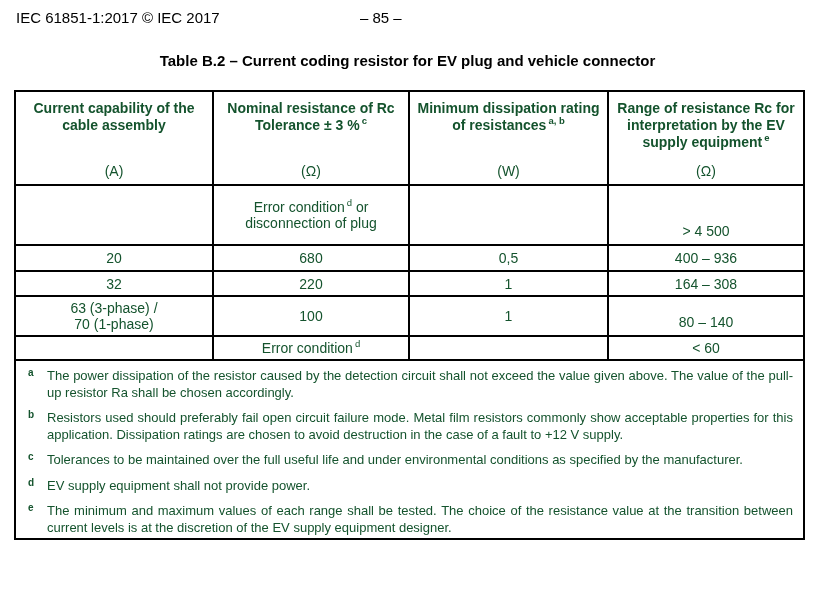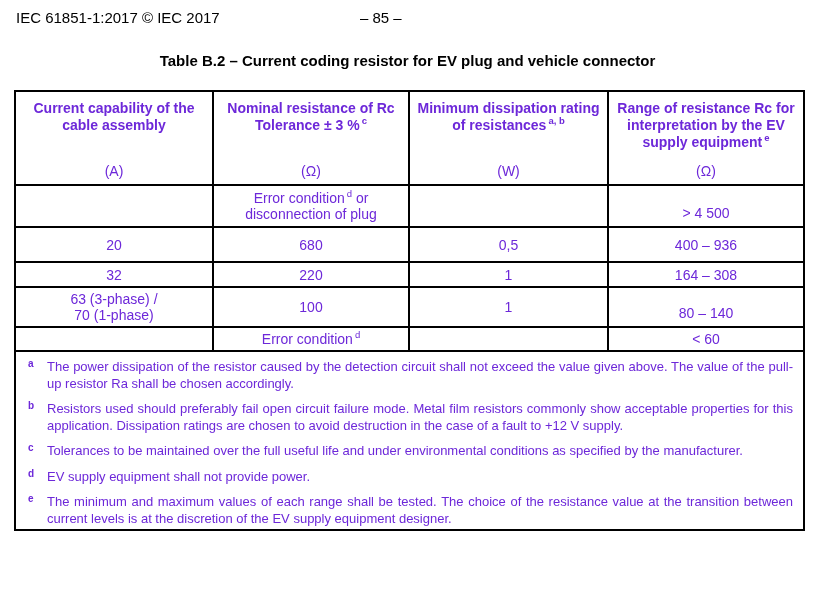--- a/index.html
+++ b/index.html
@@ -21,21 +21,21 @@
     text-align:center;font-size:15px;font-weight:bold;
   }
   table.res-table{
     position:absolute;top:90px;left:14px;
     border-collapse:collapse;table-layout:fixed;
     width:789px;
   }
   .res-table th,.res-table td{
     border:2px solid #000;
     padding:0;margin:0;
-    font-size:14px;color:#6d28d9;
+    font-size:14px;color:#14532d;
     text-align:center;vertical-align:middle;
     overflow:hidden;
   }
   .hcell{
     position:relative;height:84px;
     padding:8px 4px 0 4px;
     display:block;
   }
   .hcell .htitle{font-weight:bold;font-size:14px;line-height:17px;}
   .hcell .unit{
@@ -43,23 +43,23 @@
     text-align:center;font-weight:normal;font-size:14px;
   }
   sup{
     font-size:9.5px;line-height:0;vertical-align:super;
     margin-left:2px;
   }
   .two-line{line-height:16px;}
   td.vbottom{vertical-align:bottom;}
   td.vbottom .cellpad{padding-bottom:5px;}
   tr.r-head{height:88px;}
-  tr.r-err-top{height:42px;}
+  tr.r-err-top{height:60px;}
   tr.r-13{height:28px;}
-  tr.r-20{height:35px;}
+  tr.r-20{height:26px;}
   tr.r-32{height:25px;}
   tr.r-63{height:40px;}
   tr.r-err-bot{height:24px;}
   td.footnote-cell{
     vertical-align:top;text-align:left;
     padding:7px 10px 2px 10px;
   }
   .fn{display:flex;margin-bottom:9px;}
   .fn:last-child{margin-bottom:0;}
   .fn-marker{

